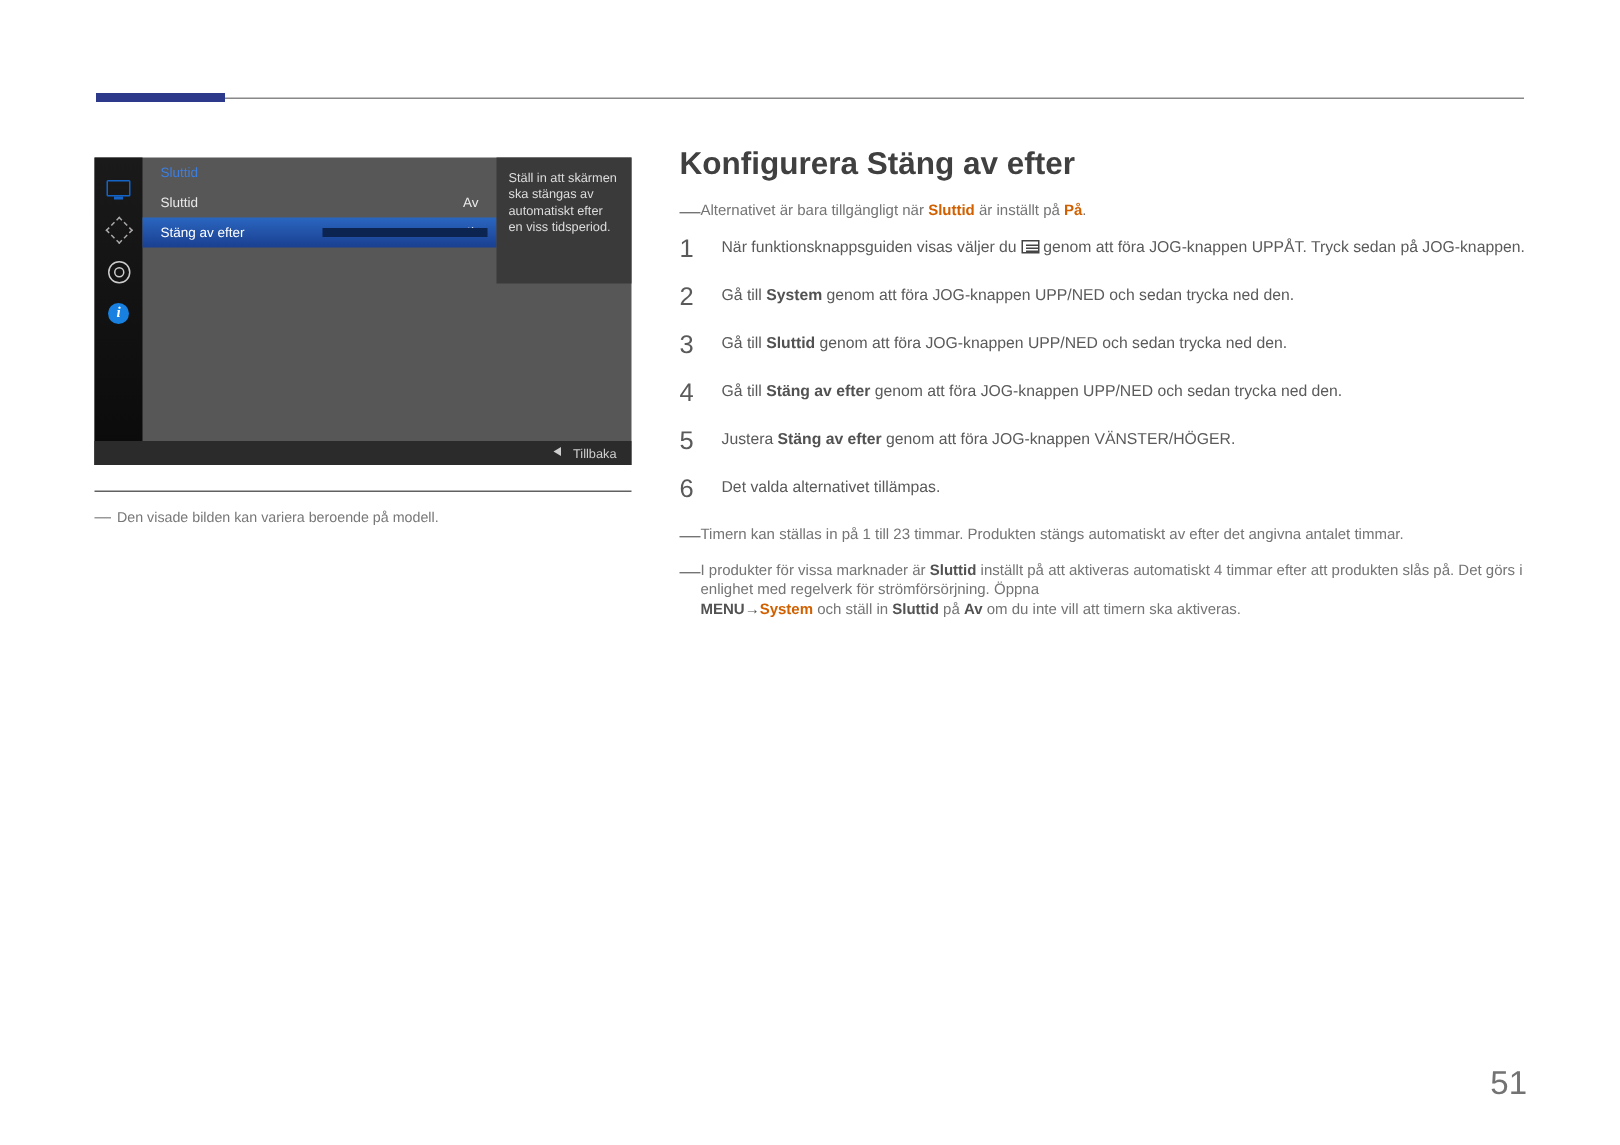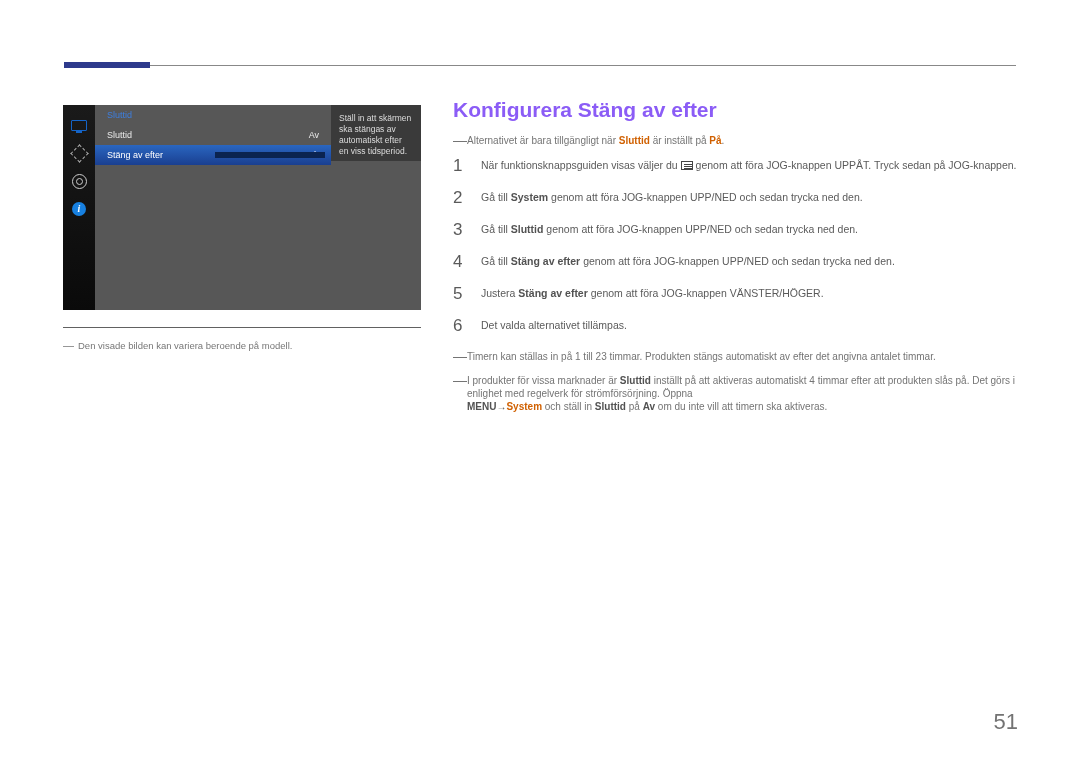--- a/index.html
+++ b/index.html
@@ -45,36 +45,36 @@
   .panel-hdr{
     position:absolute;left:32px;top:0;right:0;height:20px;
     font:9px/20px Arial; color:#3d7fe0; padding-left:12px;
   }
   .row { position:absolute; left:32px; right:90px; height:20px; font:9px/20px Arial; color:#eaeaea; padding:0 12px; display:flex; justify-content:space-between;}
   .row1 { top:20px; }
   .row2 { top:40px; background: linear-gradient(#2a66c0,#1a3f90); color:#fff; }
   .row2 .slider{ position:absolute; left:120px; top:7px; width:110px; height:6px; background:#0b2450; }
   .row2 .slider .fill{ width:20%; height:100%; background:#e8e8e8; }
   .desc-box{
-    position:absolute; right:0; top:0; width:90px; height:56px;
+    position:absolute; right:0; top:0; width:90px; height:84px;
     background:#3a3a3a; color:#ddd; font:8.5px/11px Arial; padding:8px 8px;
   }
   .back-bar{
     position:absolute; left:0; right:0; bottom:0; height:16px; background:#2b2b2b;
     color:#cfcfcf; font:8.5px/16px Arial; text-align:right; padding-right:10px;
   }
   .back-bar .tri{ display:inline-block; width:0;height:0;border-top:3px solid transparent;border-bottom:3px solid transparent;border-right:5px solid #cfcfcf; margin-right:8px; vertical-align:1px;}
 
   .caption-line { position:absolute; left:63px; top:327px; width:358px; height:1px; background:#616161;}
   .caption { position:absolute; left:63px; top:339px; font:9.5px Arial; color:#777;text-align:center;}
   .caption .dash{ color:#777; margin-right:4px; font-size:11px;}
 
   
   .rcol { position:absolute; left:453px; top:98px; width:565px; }
-  h1 { font:700 21px "Segoe UI",Arial; color:#8b5cf6; margin-bottom:12px;}
+  h1 { font:700 21px "Segoe UI",Arial; color:#404040; margin-bottom:12px;}
   .note { font:10px/13px Arial; color:#747474; margin-bottom:10px; display:flex; }
   .note .dash { font:14px Arial; color:#747474; width:14px; flex:none; margin-top:-2px;}
   .note .txt { flex:1; }
   .orange{ color:#d06000; font-weight:700;}
   .bold{ font-weight:700; color:#525252;}
   .glyph-menu{
     display:inline-block; width:12px; height:9px; position:relative; vertical-align:-1px;
     border:1px solid #444; background:
       linear-gradient(#444,#444) 2px 2px/8px 1px no-repeat,
       linear-gradient(#444,#444) 2px 4px/8px 1px no-repeat,
@@ -119,20 +119,23 @@
   <div class="row row1">
     <span>Sluttid</span>
     <span>Av</span>
   </div>
   <div class="row row2">
     <span>Stäng av efter</span>
     <span class="slider"><span class="fill"></span></span>
     <span>4h</span>
   </div>
   <div class="desc-box">Ställ in att skärmen ska stängas av automatiskt efter en viss tidsperiod.</div>
+  <div class="back-bar">
+    <span class="tri"></span><span>Tillbaka</span>
+  </div>
 </div>
 
 <div class="caption-line"></div>
 <div class="caption">
   <span class="dash">―</span><span>Den visade bilden kan variera beroende på modell.</span>
 </div>
 
 <div class="rcol">
   <h1>Konfigurera Stäng av efter</h1>
 

